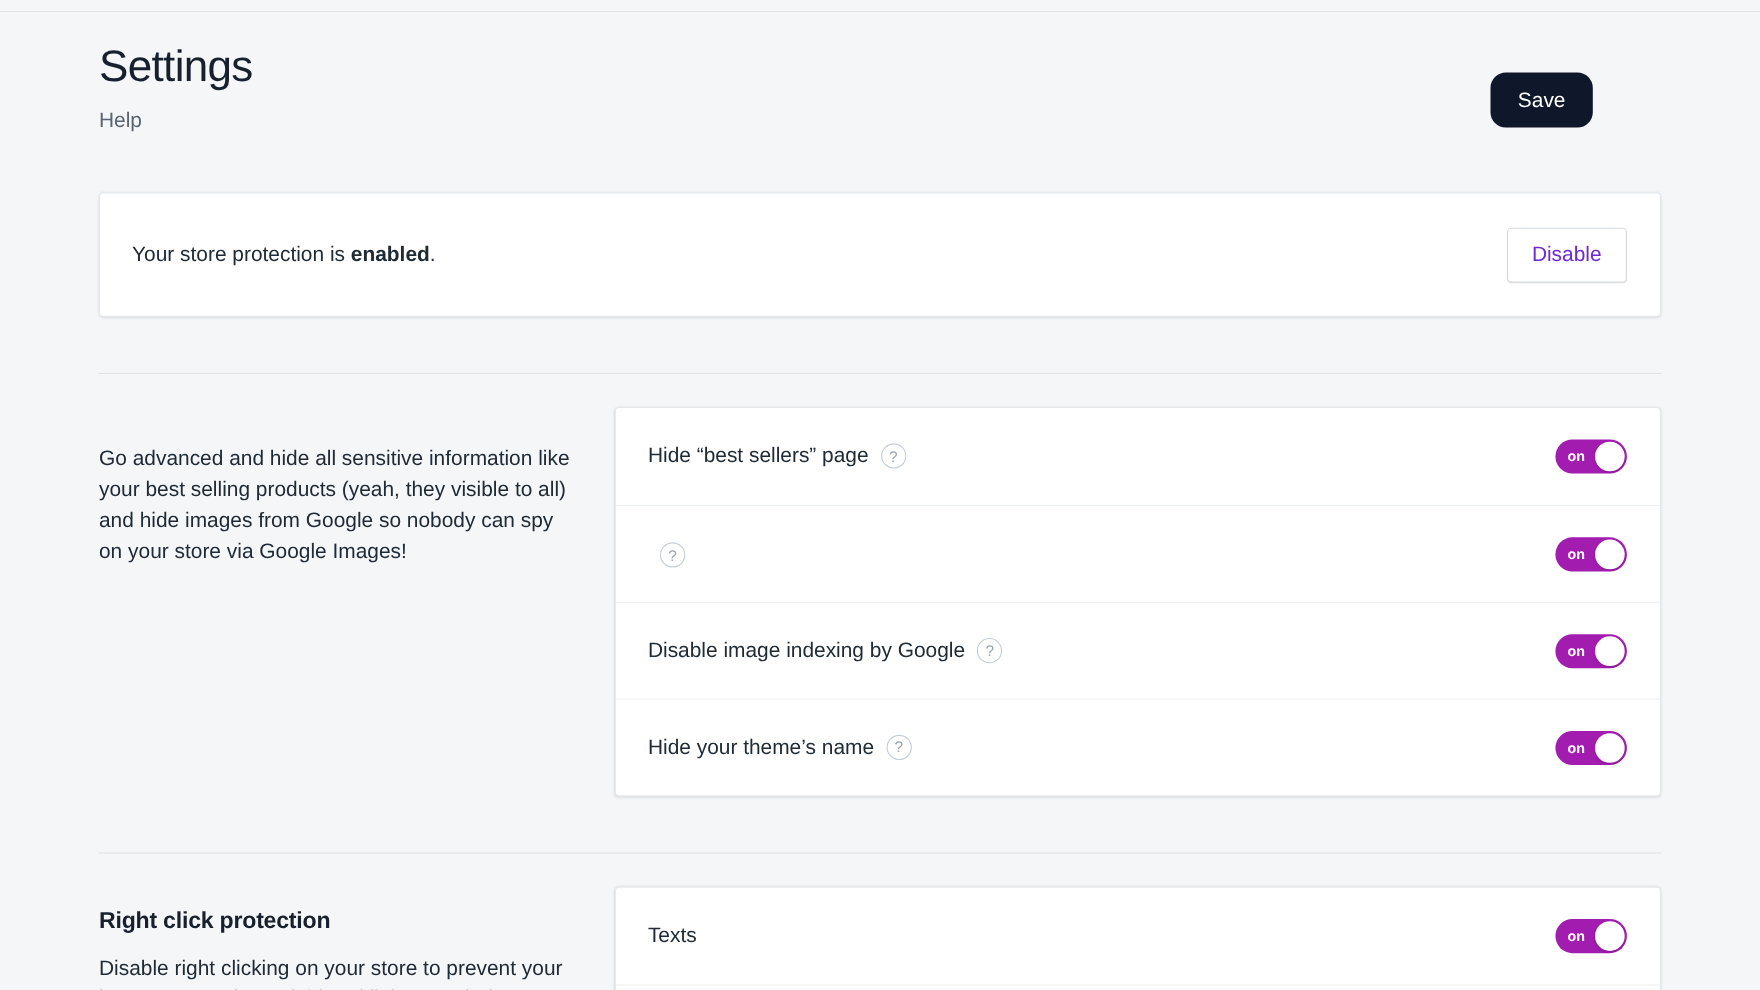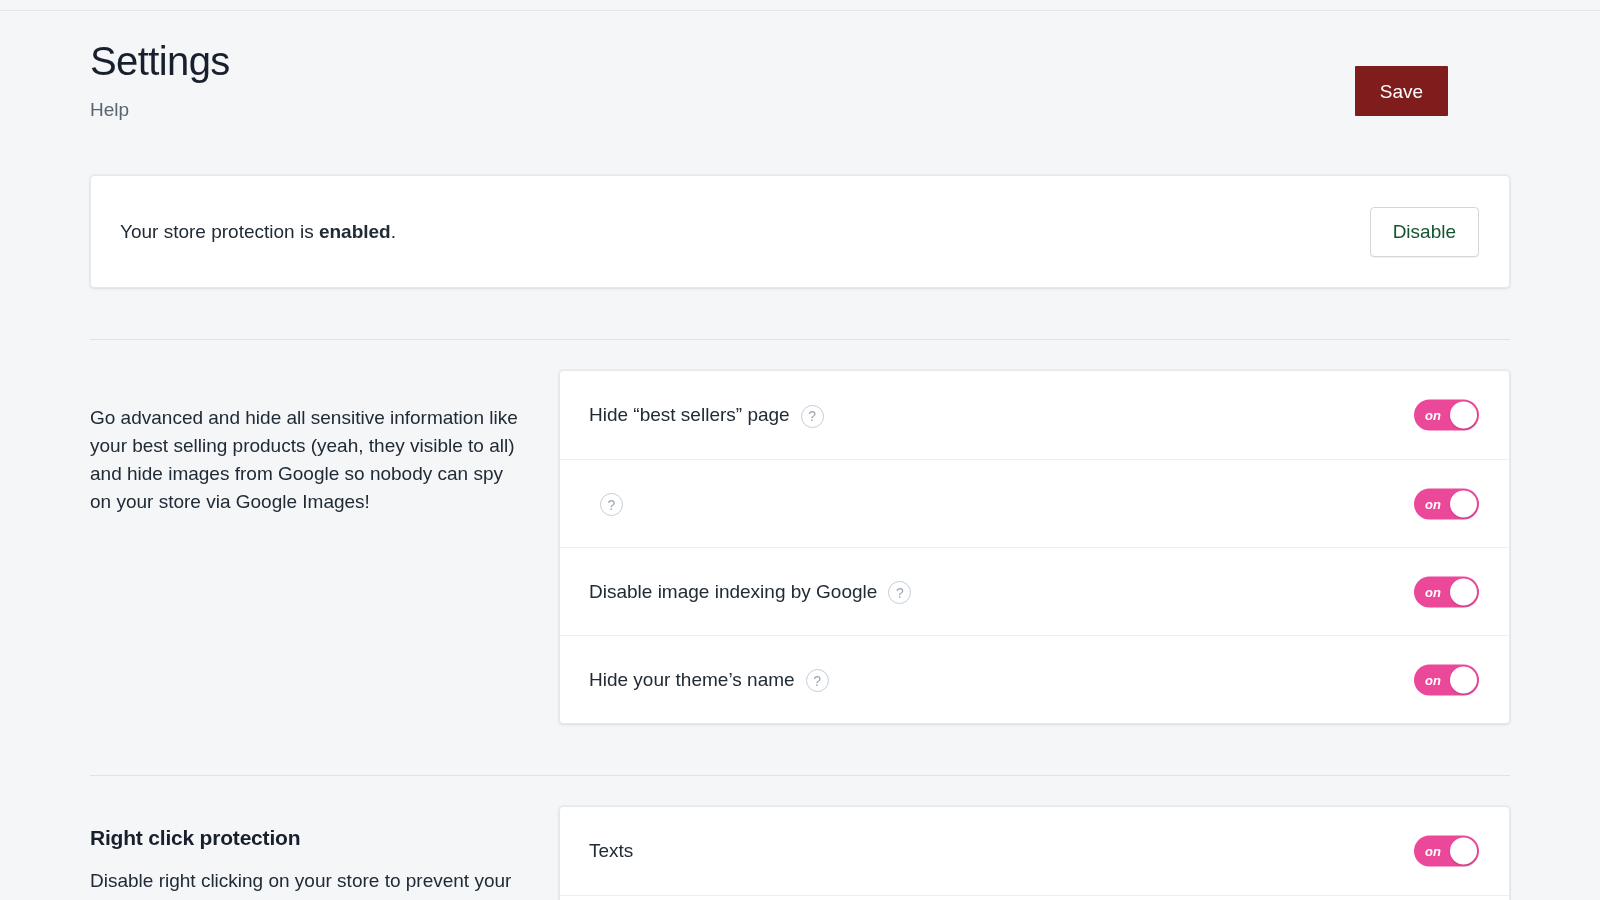--- a/index.html
+++ b/index.html
@@ -67,22 +67,22 @@
     cursor: pointer;
   }
 
   .save-button {
     position: absolute;
     right: 62px;
     top: 55px;
     width: 93px;
     height: 50px;
     border: none;
-    border-radius: 1px;
-    background: #7f1d1d;
+    border-radius: 14px;
+    background: #0f172a;
     color: #ffffff;
     font-family: "Liberation Sans", sans-serif;
     font-size: 19px;
     line-height: 19px;
     cursor: default;
     box-shadow: inset 0 -1px 0 rgba(22,29,37,0.05);
   }
 
   
   .banner-card {
@@ -109,21 +109,21 @@
     position: absolute;
     right: 30px;
     top: 31px;
     height: 50px;
     padding: 0 22px;
     background: #ffffff;
     border: 1px solid #d3d7dc;
     border-radius: 4px;
     font-family: "Liberation Sans", sans-serif;
     font-size: 19px;
-    color: #14532d;
+    color: #6d28d9;
     cursor: pointer;
     box-shadow: 0 1px 0 rgba(22,29,37,0.05);
   }
 
   
   .divider {
     height: 1px;
     background: #dfe3e8;
     margin-top: 51px;
   }
@@ -204,27 +204,26 @@
   }
 
   .toggle {
     position: absolute;
     right: 30px;
     top: 50%;
     transform: translateY(-50%);
     width: 65px;
     height: 31px;
     border-radius: 16px;
-    background: #ec4899;
+    background: #a21caf;
     display: flex;
     align-items: center;
     cursor: pointer;
     border: none;
     padding: 0;
-    font-style: italic;
   }
 
   .toggle-text {
     color: #ffffff;
     font-family: "Liberation Sans", sans-serif;
     font-size: 13px;
     font-weight: bold;
     line-height: 13px;
     margin-left: 11px;
     letter-spacing: 0.1px;
@@ -234,21 +233,21 @@
     position: absolute;
     right: 2px;
     top: 2px;
     width: 27px;
     height: 27px;
     border-radius: 50%;
     background: #ffffff;
     box-shadow: 0 1px 2px rgba(0,0,0,0.18);
   }
 
-  .row-flex { display: flex; align-items: center; }
+  .row-flex { display: flex; }
 </style>
 </head>
 <body>
 
 <div class="page">
 
   <div class="top-rule"></div>
 
   <div class="content">
 

